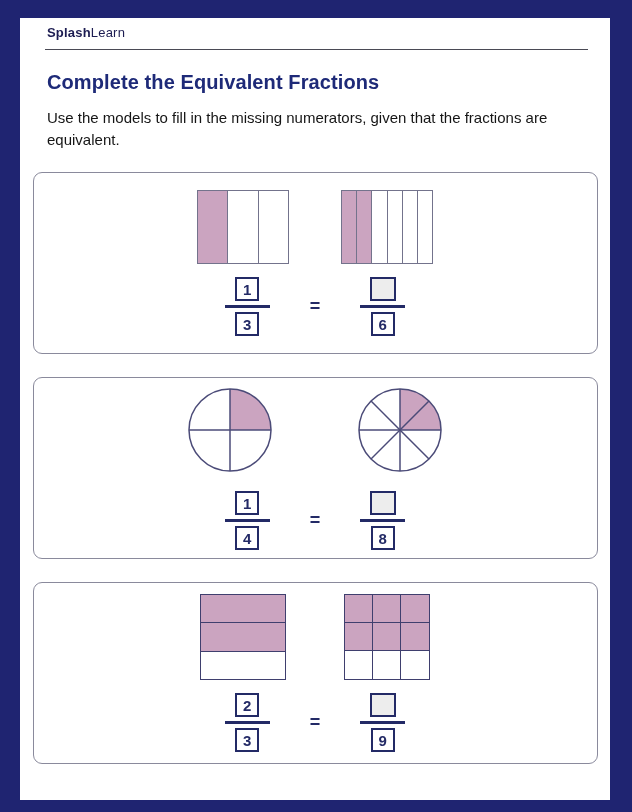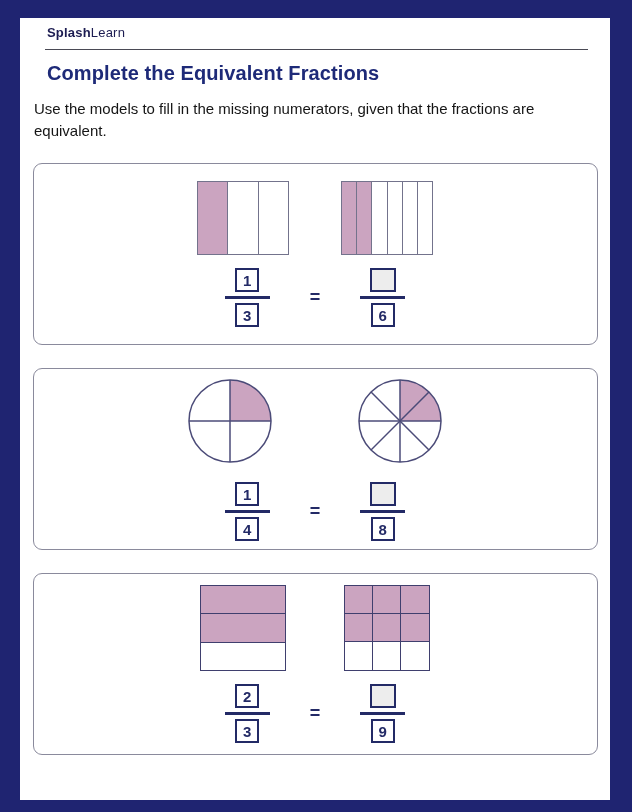--- a/index.html
+++ b/index.html
@@ -24,28 +24,28 @@
     letter-spacing: 0.2px;
   }
   .logo .logo-bold { font-weight: bold; }
   .logo .logo-light { font-weight: normal; }
   .logo-rule {
     border: none;
     border-top: 1.2px solid #4a4a55;
     margin: 9px 22px 0 25px;
   }
   h1.title {
-    margin: 12px 0 0 27px;
+    margin: 21px 0 0 27px;
     font-size: 20px;
     font-weight: bold;
     color: #1e2a78;
     letter-spacing: 0.1px;
   }
   .instructions {
-    margin: 13px 0 0 14px;
+    margin: 13px 0 0 27px;
     max-width: 545px;
     font-size: 15px;
     line-height: 22px;
     color: #151515;
   }
   
   #problems { margin-top: 21px; }
   .panel {
     width: 565px;
     height: 182px;

